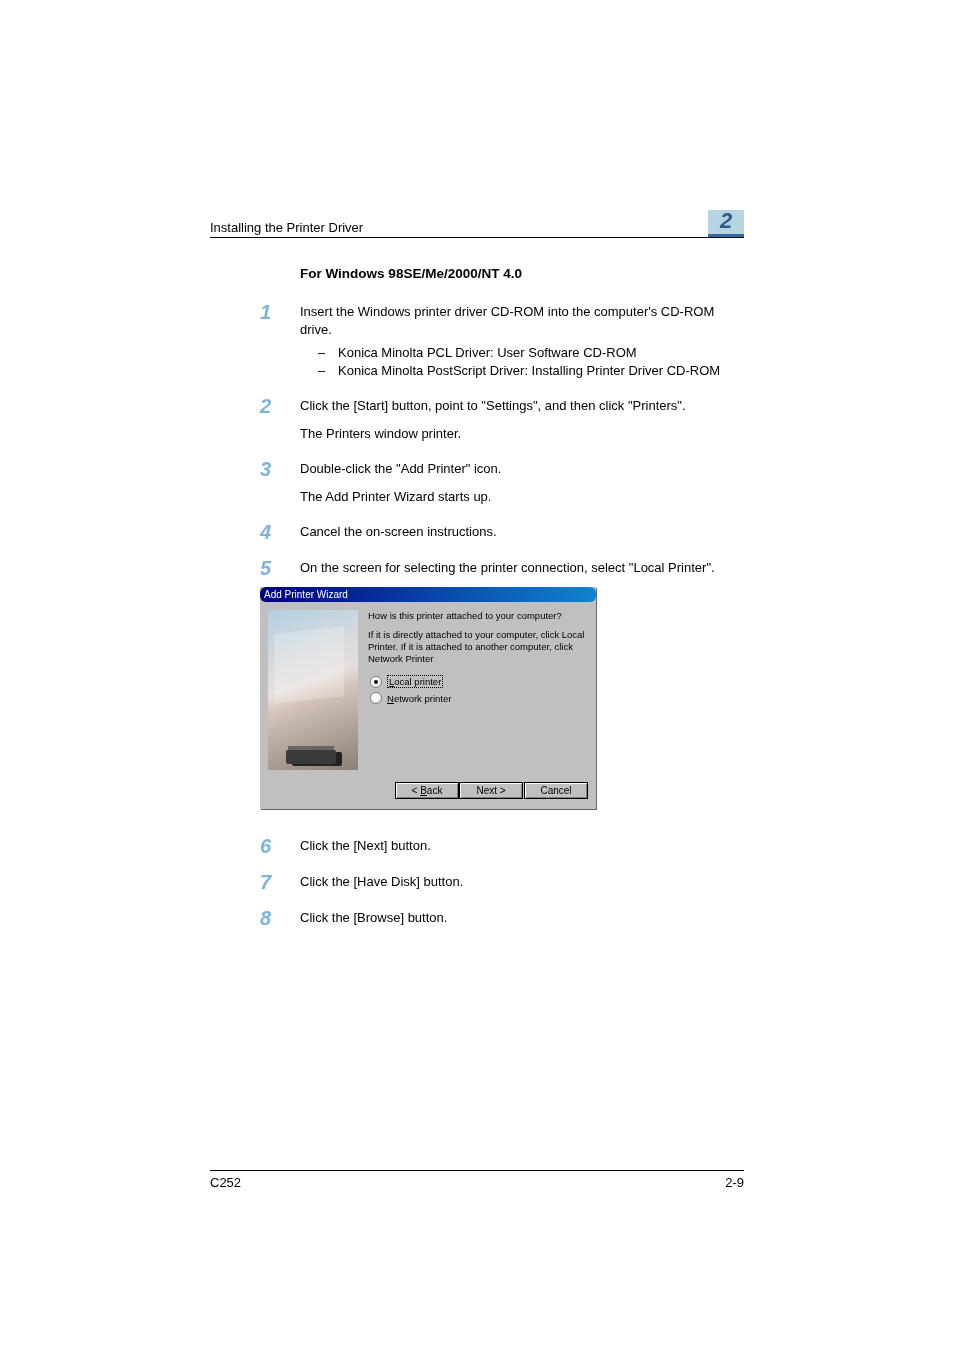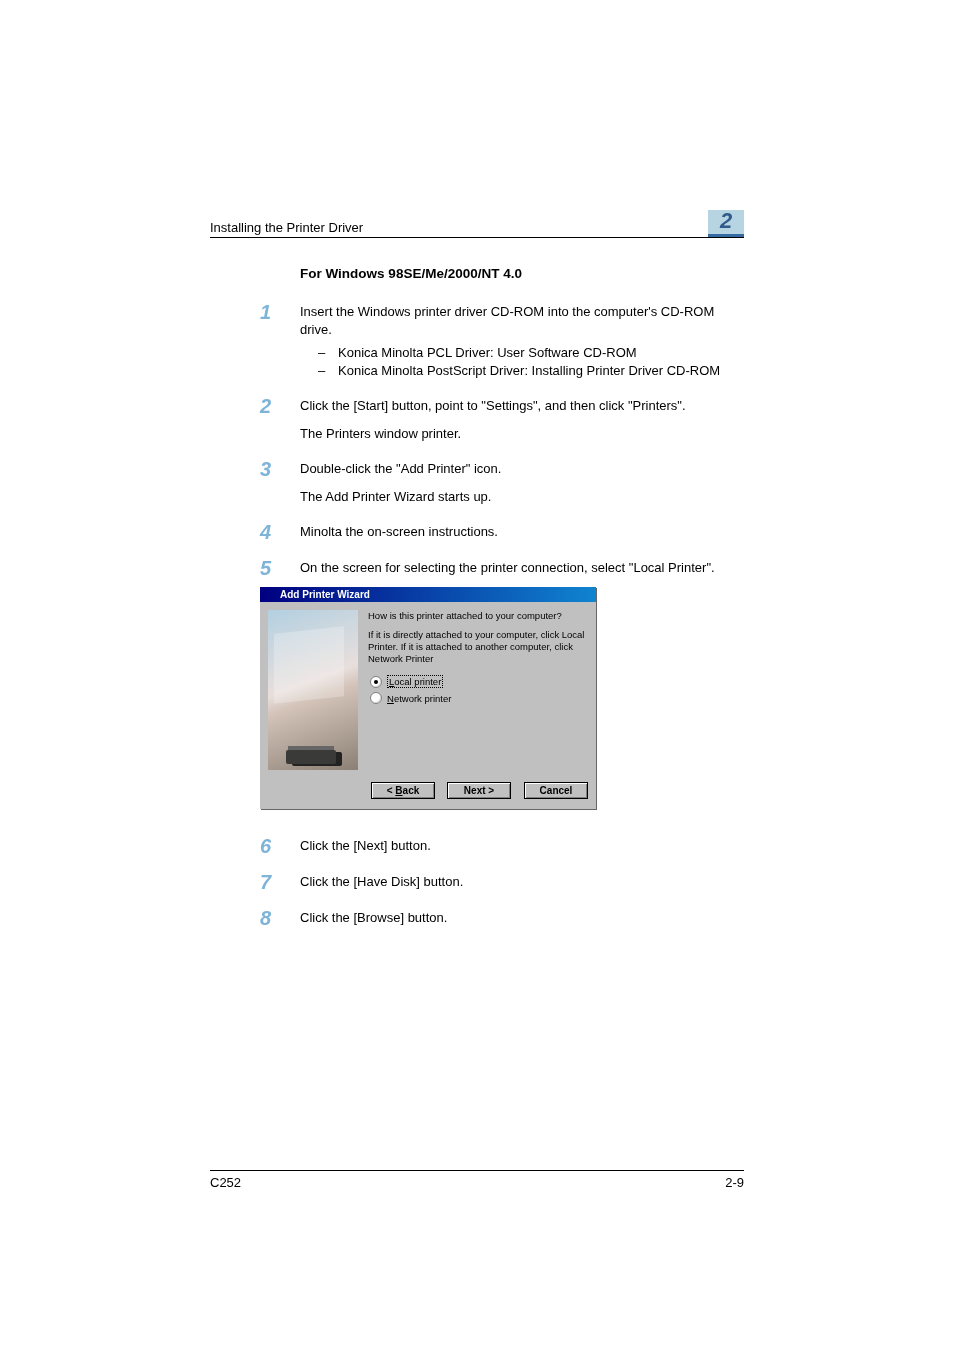--- a/index.html
+++ b/index.html
@@ -93,23 +93,24 @@
   .wizard {
     width: 336px;
     background: #c0c0c0;
     margin-top: 2px;
     margin-bottom: 28px;
     box-shadow: 1px 1px 0 #666;
   }
   .wizard-title {
     background: linear-gradient(to right, #000080, #1084d0);
     color: #fff;
-    font-weight: bold;
+    font-weight: normal;
     font-size: 10px;
-    padding: 2px 20px;
+    padding: 2px 4px;
+    border-radius: 6px;
   }
   .wizard-body {
     display: flex;
     padding: 8px;
   }
   .wizard-img {
     width: 90px;
     height: 160px;
     background: linear-gradient(160deg,#b3d0e1 0%,#e8dfdc 45%,#d3c3b9 55%, #8b8074 100%);
     position: relative;
@@ -165,22 +166,21 @@
   }
   .radio-label .u { text-decoration: underline; }
   .radio-label.dotted {
     border: 1px dotted #000;
     padding: 0 1px;
   }
   .wizard-buttons {
     display: flex;
     justify-content: flex-end;
     padding: 4px 8px 10px 8px;
-    gap: 12px;
-    font-weight: bold;
+    gap: 0;
   }
   .winbtn {
     font-size: 10px;
     font-family: "MS Sans Serif", Tahoma, sans-serif;
     background: #c0c0c0;
     border: 1px solid #000;
     box-shadow: inset 1px 1px 0 #fff, inset -1px -1px 0 #808080;
     padding: 2px 0;
     width: 62px;
     text-align: center;
@@ -245,21 +245,21 @@
       <div class="step-num">3</div>
       <div class="step-body">
         <div>Double-click the "Add Printer" icon.</div>
         <div class="para2">The Add Printer Wizard starts up.</div>
       </div>
     </div>
 
     <div class="step">
       <div class="step-num">4</div>
       <div class="step-body">
-        <div>Minolta the on-screen instructions.</div>
+        <div>Cancel the on-screen instructions.</div>
       </div>
     </div>
 
     <div class="step" style="margin-bottom:10px;">
       <div class="step-num">5</div>
       <div class="step-body">
         <div>On the screen for selecting the printer connection, select "Local Printer".</div>
       </div>
     </div>
 

